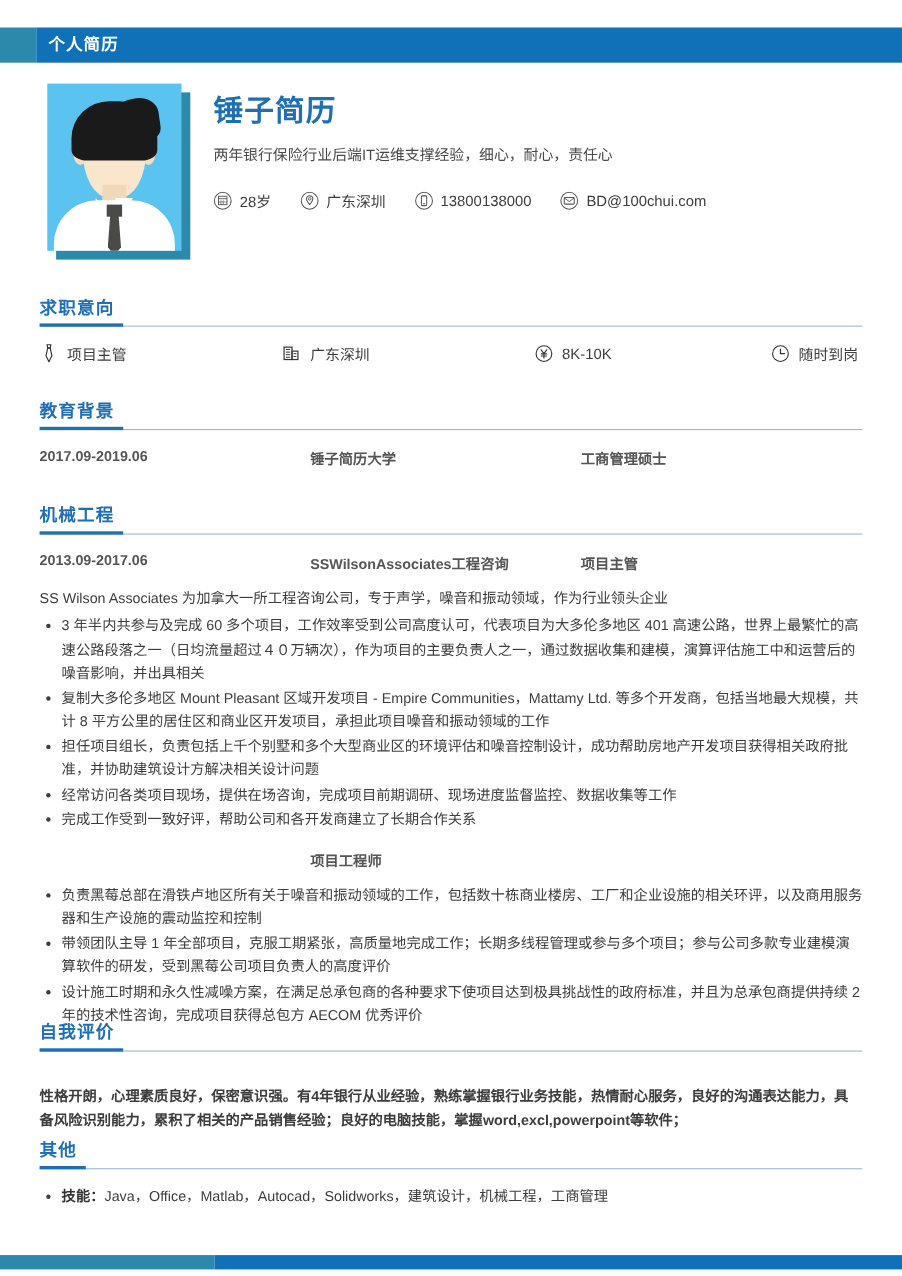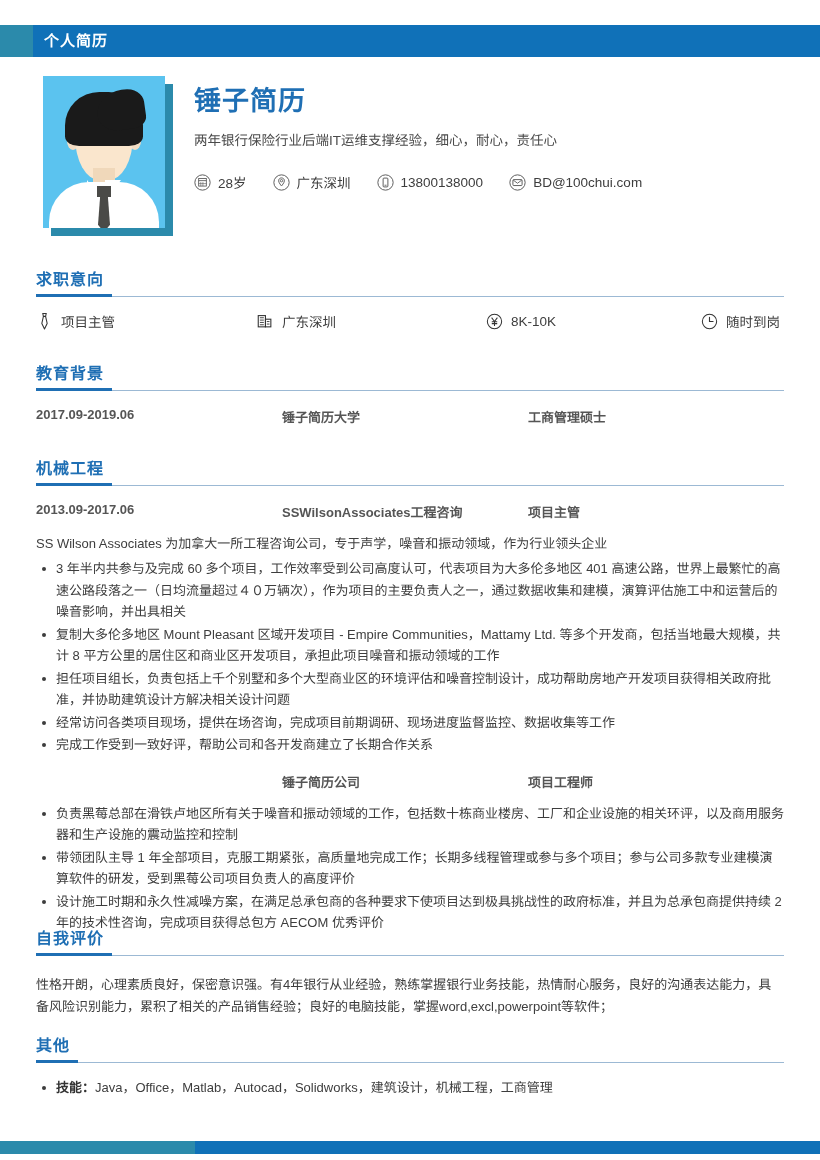--- a/index.html
+++ b/index.html
@@ -302,21 +302,22 @@
     top: 9px;
     width: 4px;
     height: 4px;
     border-radius: 50%;
     background: #3d3d3d;
   }
   .para {
     font-size: 13px;
     color: #3d3d3d;
     line-height: 22px;
-    margin-top: 18px;
+    margin-top: 30px;
+    font-weight: bold;
   }
   .lbl { font-weight: bold; color: #333333; }
   svg { display: block; }
 </style>
 </head>
 <body>
 
 <div class="banner banner-top">
   <div class="banner-teal"></div>
   <div class="banner-blue"></div>
@@ -483,21 +484,20 @@
       <li>复制大多伦多地区 Mount Pleasant 区域开发项目 - Empire Communities，Mattamy Ltd. 等多个开发商，包括当地最大规模，共计 8 平方公里的居住区和商业区开发项目，承担此项目噪音和振动领域的工作</li>
       <li>担任项目组长，负责包括上千个别墅和多个大型商业区的环境评估和噪音控制设计，成功帮助房地产开发项目获得相关政府批准，并协助建筑设计方解决相关设计问题</li>
       <li>经常访问各类项目现场，提供在场咨询，完成项目前期调研、现场进度监督监控、数据收集等工作</li>
       <li>完成工作受到一致好评，帮助公司和各开发商建立了长期合作关系</li>
     </ul>
   </div>
 
   <div style="margin-top:8px;">
     <div class="entry-head">
       <div class="c1"></div>
-      <div class="c2">锤子简历公司</div>
       <div class="c3">项目工程师</div>
     </div>
     <ul class="bullets" style="margin-top:12px;">
       <li>负责黑莓总部在滑铁卢地区所有关于噪音和振动领域的工作，包括数十栋商业楼房、工厂和企业设施的相关环评，以及商用服务器和生产设施的震动监控和控制</li>
       <li>带领团队主导 1 年全部项目，克服工期紧张，高质量地完成工作；长期多线程管理或参与多个项目；参与公司多款专业建模演算软件的研发，受到黑莓公司项目负责人的高度评价</li>
       <li>设计施工时期和永久性减噪方案，在满足总承包商的各种要求下使项目达到极具挑战性的政府标准，并且为总承包商提供持续 2 年的技术性咨询，完成项目获得总包方 AECOM 优秀评价</li>
     </ul>
   </div>
 </div>
 

